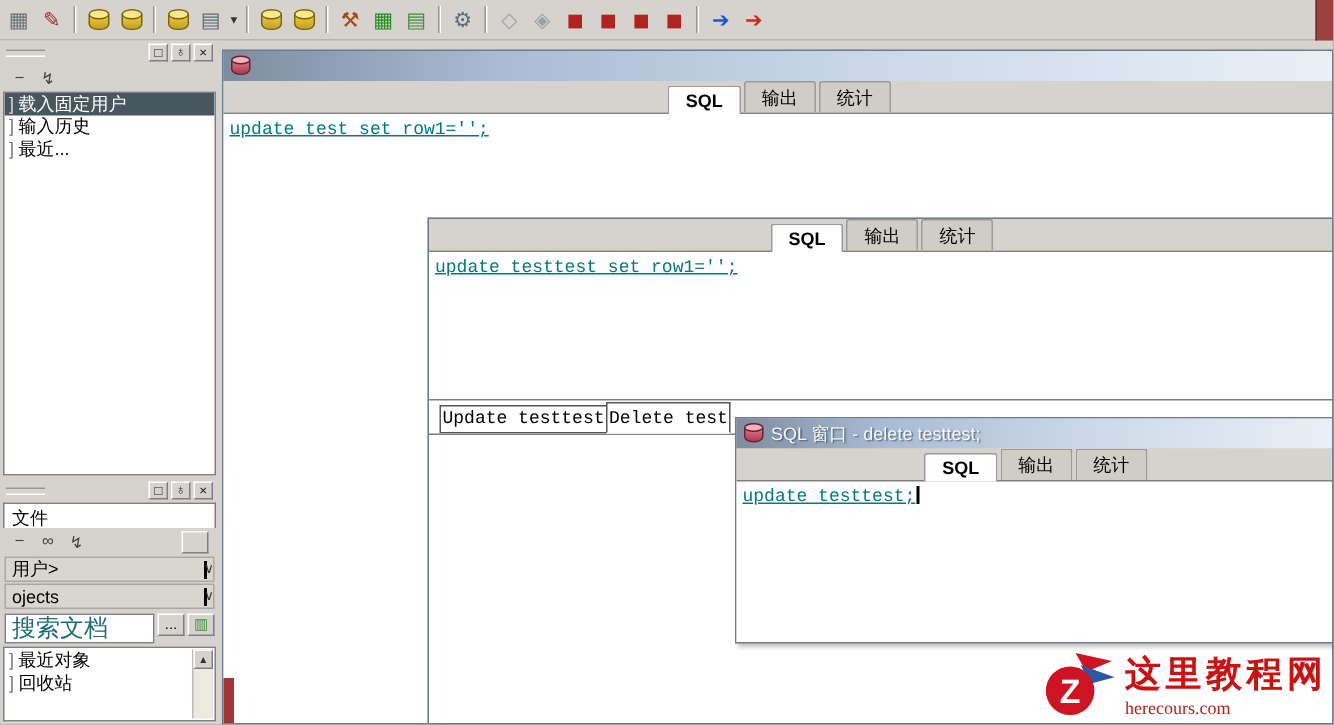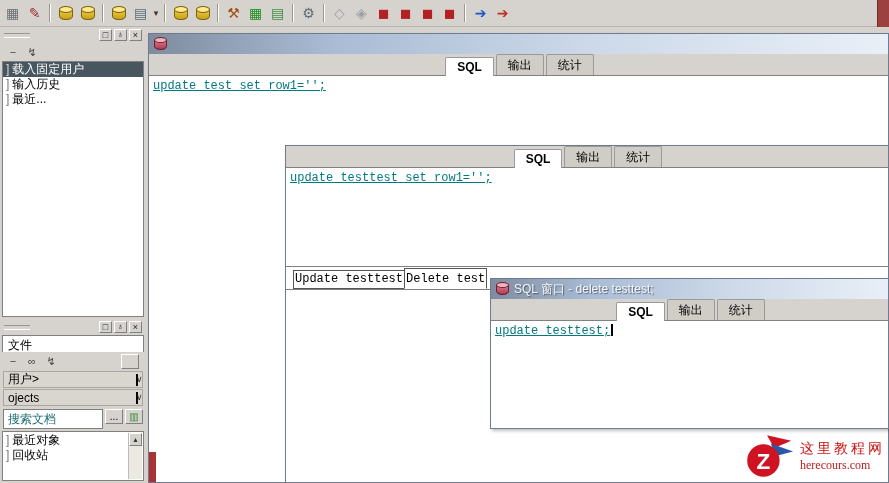--- a/index.html
+++ b/index.html
@@ -46,21 +46,21 @@
   .litem.sel { background:#47565f; color:#fff; }
   .remn { color:#7a7a7a; }
   .litem.sel .remn { color:#d8d8d8; }
   .tabrow { height:17px; margin:0 2px; background:#fff; border:1px solid #808080; border-bottom:none;
     padding:1px 5px; font-size:12px; }
   .combo { height:17px; margin:1px 3px 0; background:#d9d6cf; border:1px solid #aaa7a0;
     display:flex; justify-content:space-between; align-items:center; padding:0 4px; cursor:default;}
   .combo .caret { font-size:9px; color:#333; }
   .searchrow { display:flex; gap:2px; margin:3px 3px 2px; height:20px; }
   .searchrow input { flex:1; min-width:0; border:1px solid #808080; background:#fff; color:#1d6b74;
-    font-size:12px; padding:1px 4px; font-family:"Liberation Sans", sans-serif; }
+    font-size:16px; padding:1px 4px; font-family:"Liberation Sans", sans-serif; }
   .tree { position:relative; flex:1; margin:0 2px 2px; background:#fff; border:1px solid #808080; padding-top:1px;}
   .vscroll { position:absolute; top:1px; right:1px; bottom:1px; width:14px; background:#ece9e0; border-left:1px solid #bbb; }
   .vscroll .arrow { width:13px; height:13px; background:#d6d3ce; border:1px solid; border-color:#fff #808080 #808080 #fff;
     font-size:8px; line-height:11px; text-align:center; color:#333; cursor:default;}
   
   .sqlwin { position:absolute; background:#d6d3ce; border:1px solid #6e7b90; display:flex; flex-direction:column;
     box-shadow:2px 2px 3px rgba(0,0,0,.25); }
   .w1 { left:148px; top:33px; width:741px; height:450px; z-index:1; }
   .w2 { left:285px; top:145px; width:604px; height:338px; z-index:3; }
   .w3 { left:490px; top:278px; width:399px; height:151px; z-index:4; }
@@ -84,21 +84,21 @@
   .ed-fixed { flex:0 0 99px; }
   .resstrip { flex:0 0 23px; background:#fff; border-top:1px solid #808080; display:flex; align-items:flex-end; padding:0 0 0 7px; }
   .rtab { font-family:"Liberation Mono", monospace; font-size:12px; background:#fff; border:1px solid #555;
     padding:1px 1px 2px; cursor:default; }
   .rtab.active { position:relative; z-index:1; margin-left:-1px; padding-top:3px; border-bottom-color:#fff; }
   .resarea { flex:1; background:#fff; border-top:1px solid #808080; }
   .artifact { position:absolute; left:149px; top:452px; width:7px; height:30px; background:#a63434; z-index:2; }
   
   .watermark { position:absolute; right:4px; bottom:3px; z-index:10; display:flex; align-items:center; gap:6px; }
   .wm-text { display:flex; flex-direction:column; align-items:flex-start; }
-  .wm-name { font-size:14px; font-weight:normal; color:#cc1111; letter-spacing:3px; font-family:"Liberation Serif", serif; }
+  .wm-name { font-size:24px; font-weight:bold; color:#cc1111; letter-spacing:3px; font-family:"Liberation Serif", serif; }
   .wm-url  { font-size:12px; color:#b91c1c; font-family:"Liberation Serif", serif; }
 </style>
 </head>
 <body>
 
 <div id="app">
 
   <div class="toolbar">
     <span class="tbi ic-gray">▦</span>
     <span class="tbi ic-red">✎</span>

